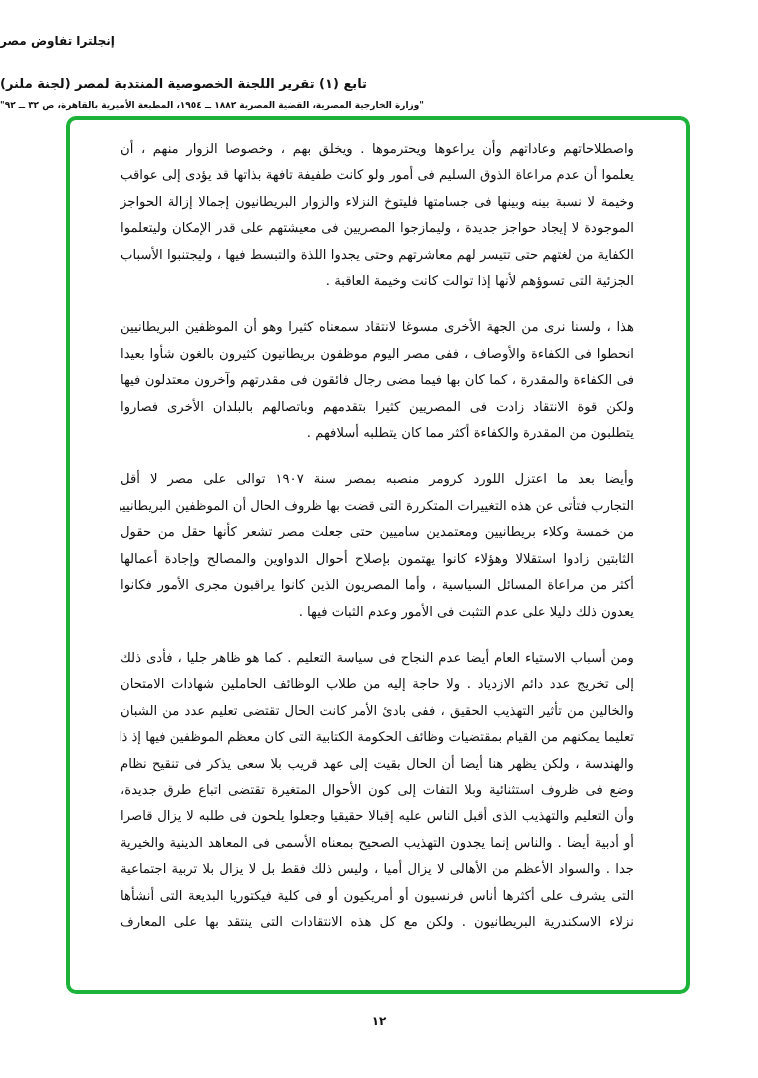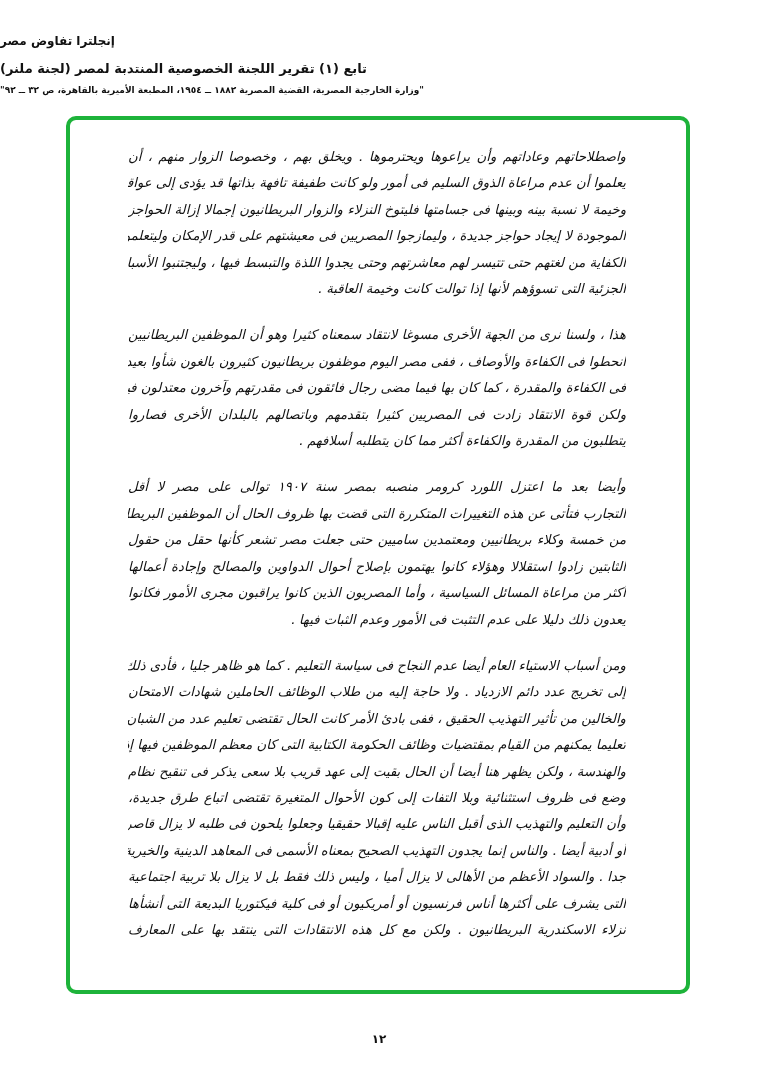--- a/index.html
+++ b/index.html
@@ -2,38 +2,38 @@
 <html><head>
   <meta charset="utf-8">
   <style>
     html, body { margin: 0; padding: 0; background: #ffffff; }
     body {
       width: 758px; height: 1078px; position: relative; overflow: hidden;
       font-family: "DejaVu Sans", sans-serif; color: #111;
     }
     .header { position: absolute; left: 0; right: 0; top: 30px; text-align: left; direction: rtl; }
     .h-title { font-family: "DejaVu Sans", sans-serif; font-weight: bold; font-size: 12px; line-height: 18px; margin-top: 2px; }
-    .h-sub { font-family: "DejaVu Sans", sans-serif; font-weight: bold; font-size: 13px; line-height: 20px; margin-top: 9px; }
+    .h-sub { font-family: "DejaVu Sans", sans-serif; font-weight: bold; font-size: 13px; line-height: 20px; margin-top: 24px; }
     .h-src { font-family: "DejaVu Sans", sans-serif; font-weight: bold; font-size: 9px; line-height: 14px; margin-top: 4px; }
     .frame {
       position: absolute; left: 66px; top: 116px; width: 616px; height: 870px;
       border: 4px solid #1db33a; border-radius: 10px; box-sizing: content-box;
     }
     .content {
       position: absolute; left: 112px; top: 128px; width: 530px;
       direction: rtl; text-align: justify; text-align-last: right;
       font-family: "DejaVu Serif", serif; font-size: 13.2px; line-height: 26.4px; color: #111;
     }
-    .para { margin: 16px; font-style: italic; }
+    .para { margin: 8px; }
     .para + .para { margin-top: 20px; }
     .para .line { display: block; text-align: justify; text-align-last: justify; white-space: nowrap; overflow: hidden; }
     .para .line.last { text-align-last: right; }
     .page-num {
       position: absolute; left: 0; right: 0; top: 1014px; text-align: center;
-      font-family: "DejaVu Sans", sans-serif; font-weight: bold; font-size: 12px; direction: rtl; margin-top: 18px;
+      font-family: "DejaVu Sans", sans-serif; font-weight: bold; font-size: 12px; direction: rtl;
     }
   </style>
 </head>
 <body>
 
 <div class="header">
   <div class="h-title">إنجلترا تفاوض مصر</div>
   <div class="h-sub">تابع (١) تقرير اللجنة الخصوصية المنتدبة لمصر (لجنة ملنر)</div>
   <div class="h-src">"وزارة الخارجية المصرية، القضية المصرية ١٨٨٢ ــ ١٩٥٤، المطبعة الأميرية بالقاهرة، ص ٣٢ ــ ٩٢"</div>
 </div>

